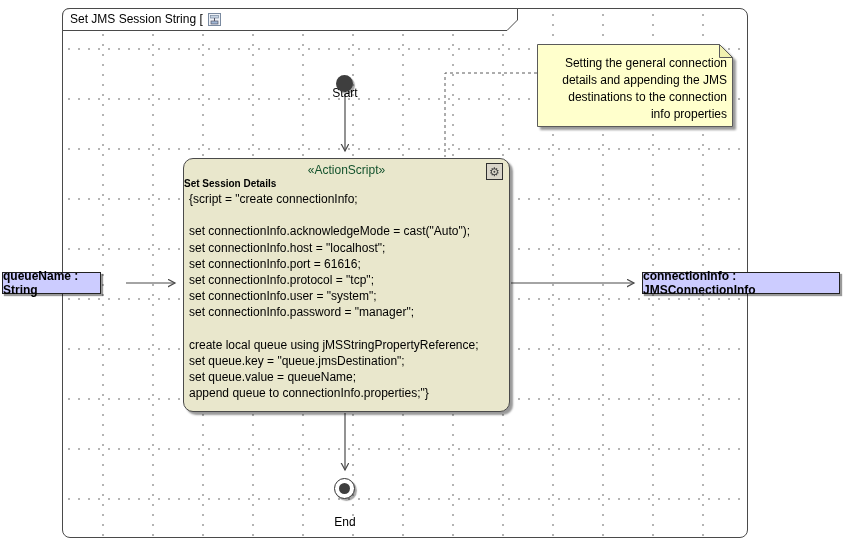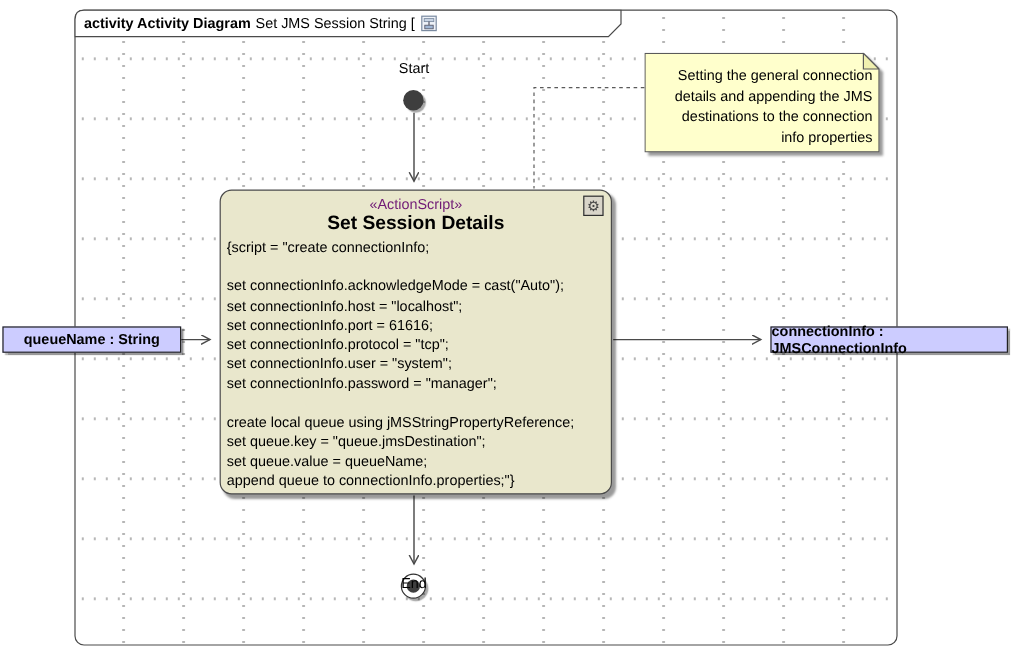--- a/index.html
+++ b/index.html
@@ -32,29 +32,29 @@
     position:absolute;left:336px;top:75px;width:17px;height:17px;border-radius:50%;
     background:#3e3e3e;box-shadow:2px 2px 1px rgba(0,0,0,0.35);
   }
   .end-ring{
     position:absolute;left:334px;top:478px;width:21px;height:21px;border-radius:50%;
     border:1.5px solid #333;background:#fff;box-sizing:border-box;
     display:flex;align-items:center;justify-content:center;
     box-shadow:2px 2px 1px rgba(0,0,0,0.35);
   }
   .end-dot{width:11px;height:11px;border-radius:50%;background:#3e3e3e;}
-  .node-label{position:absolute;width:80px;text-align:center;font-size:12px;}
+  .node-label{position:absolute;width:80px;text-align:center;font-size:12px;margin-top:36px;}
   
   .action{
     position:absolute;left:183px;top:158px;width:327px;height:254px;box-sizing:border-box;
     background:#e9e7cc;border:1px solid #4a4a4a;border-radius:10px;
     box-shadow:3px 3px 2px rgba(0,0,0,0.4);
   }
-  .stereotype{margin-top:4px;text-align:center;font-size:12px;color:#701a75;}
-  .action-name{text-align:center;font-size:16px;font-weight:bold;margin-top:1px;}
+  .stereotype{margin-top:4px;text-align:center;font-size:12px;color:#14532d;}
+  .action-name{font-size:10px;font-weight:bold;margin-top:1px;}
   .gear{
     position:absolute;top:4px;right:6px;width:17px;height:17px;box-sizing:border-box;
     border:1px solid #2f2f2f;background:#d9d5c9;display:flex;align-items:center;justify-content:center;
     font-size:12px;color:#444;line-height:1;
   }
   .script{
     margin-top:2px;padding-left:5px;font-size:12px;line-height:16.2px;white-space:pre;
   }
   
   .note{position:absolute;left:537px;top:44px;width:196px;height:83px;text-align:right;}
@@ -62,21 +62,21 @@
   .note-text{
     position:absolute;left:6px;top:11px;width:184px;font-size:12px;line-height:17px;
     white-space:pre-line;
   }
   
   .pin{
     position:absolute;height:22px;box-sizing:border-box;background:#ccccff;
     border:1px solid #222;display:flex;align-items:center;justify-content:center;
     font-size:12px;font-weight:bold;box-shadow:2px 2px 1px rgba(0,0,0,0.4);
   }
-  .pin-in{left:2px;top:272px;width:149px;}
+  .pin-in{left:2px;top:272px;width:99px;}
   .pin-out{left:642px;top:272px;width:198px;}
 </style>
 </head>
 <body>
 
 <div class="canvas">
 
   <div class="frame"></div>
 
   <svg class="connectors" width="858" height="544">
@@ -90,21 +90,20 @@
     <line x1="126" y1="283" x2="175" y2="283" stroke="#4a4a4a" stroke-width="1.2" marker-end="url(#arrowOpen)"></line>
     <line x1="511" y1="283" x2="634" y2="283" stroke="#4a4a4a" stroke-width="1.2" marker-end="url(#arrowOpen)"></line>
     <polyline points="537,73 445,73 445,157" fill="none" stroke="#5a5a5a" stroke-width="1" stroke-dasharray="3,3"></polyline>
   </svg>
 
   <div class="tab">
     <svg class="tab-shape" width="458" height="24">
       <path d="M0.5,22.5 L0.5,8 Q0.5,0.5 8,0.5 L455.5,0.5 L455.5,12 L445,22.5 Z" fill="#ffffff" stroke="#4a4a4a" stroke-width="1"></path>
     </svg>
     <div class="tab-text">
-      <span class="bold">activity Activity Diagram</span>
       <span>Set JMS Session String [</span>
       <svg class="diagram-icon" width="15" height="15">
         <rect x="1.5" y="1.5" width="12" height="12" fill="#eef2f8" stroke="#7a8aa0"></rect>
         <rect x="3.5" y="3.5" width="8" height="2.5" fill="#c8d4e4" stroke="#7a8aa0" stroke-width="0.7"></rect>
         <line x1="7.5" y1="6" x2="7.5" y2="9" stroke="#556" stroke-width="1"></line>
         <rect x="4" y="9" width="7" height="3" fill="#9fb6d4" stroke="#556" stroke-width="0.7"></rect>
       </svg>
     </div>
   </div>
 

